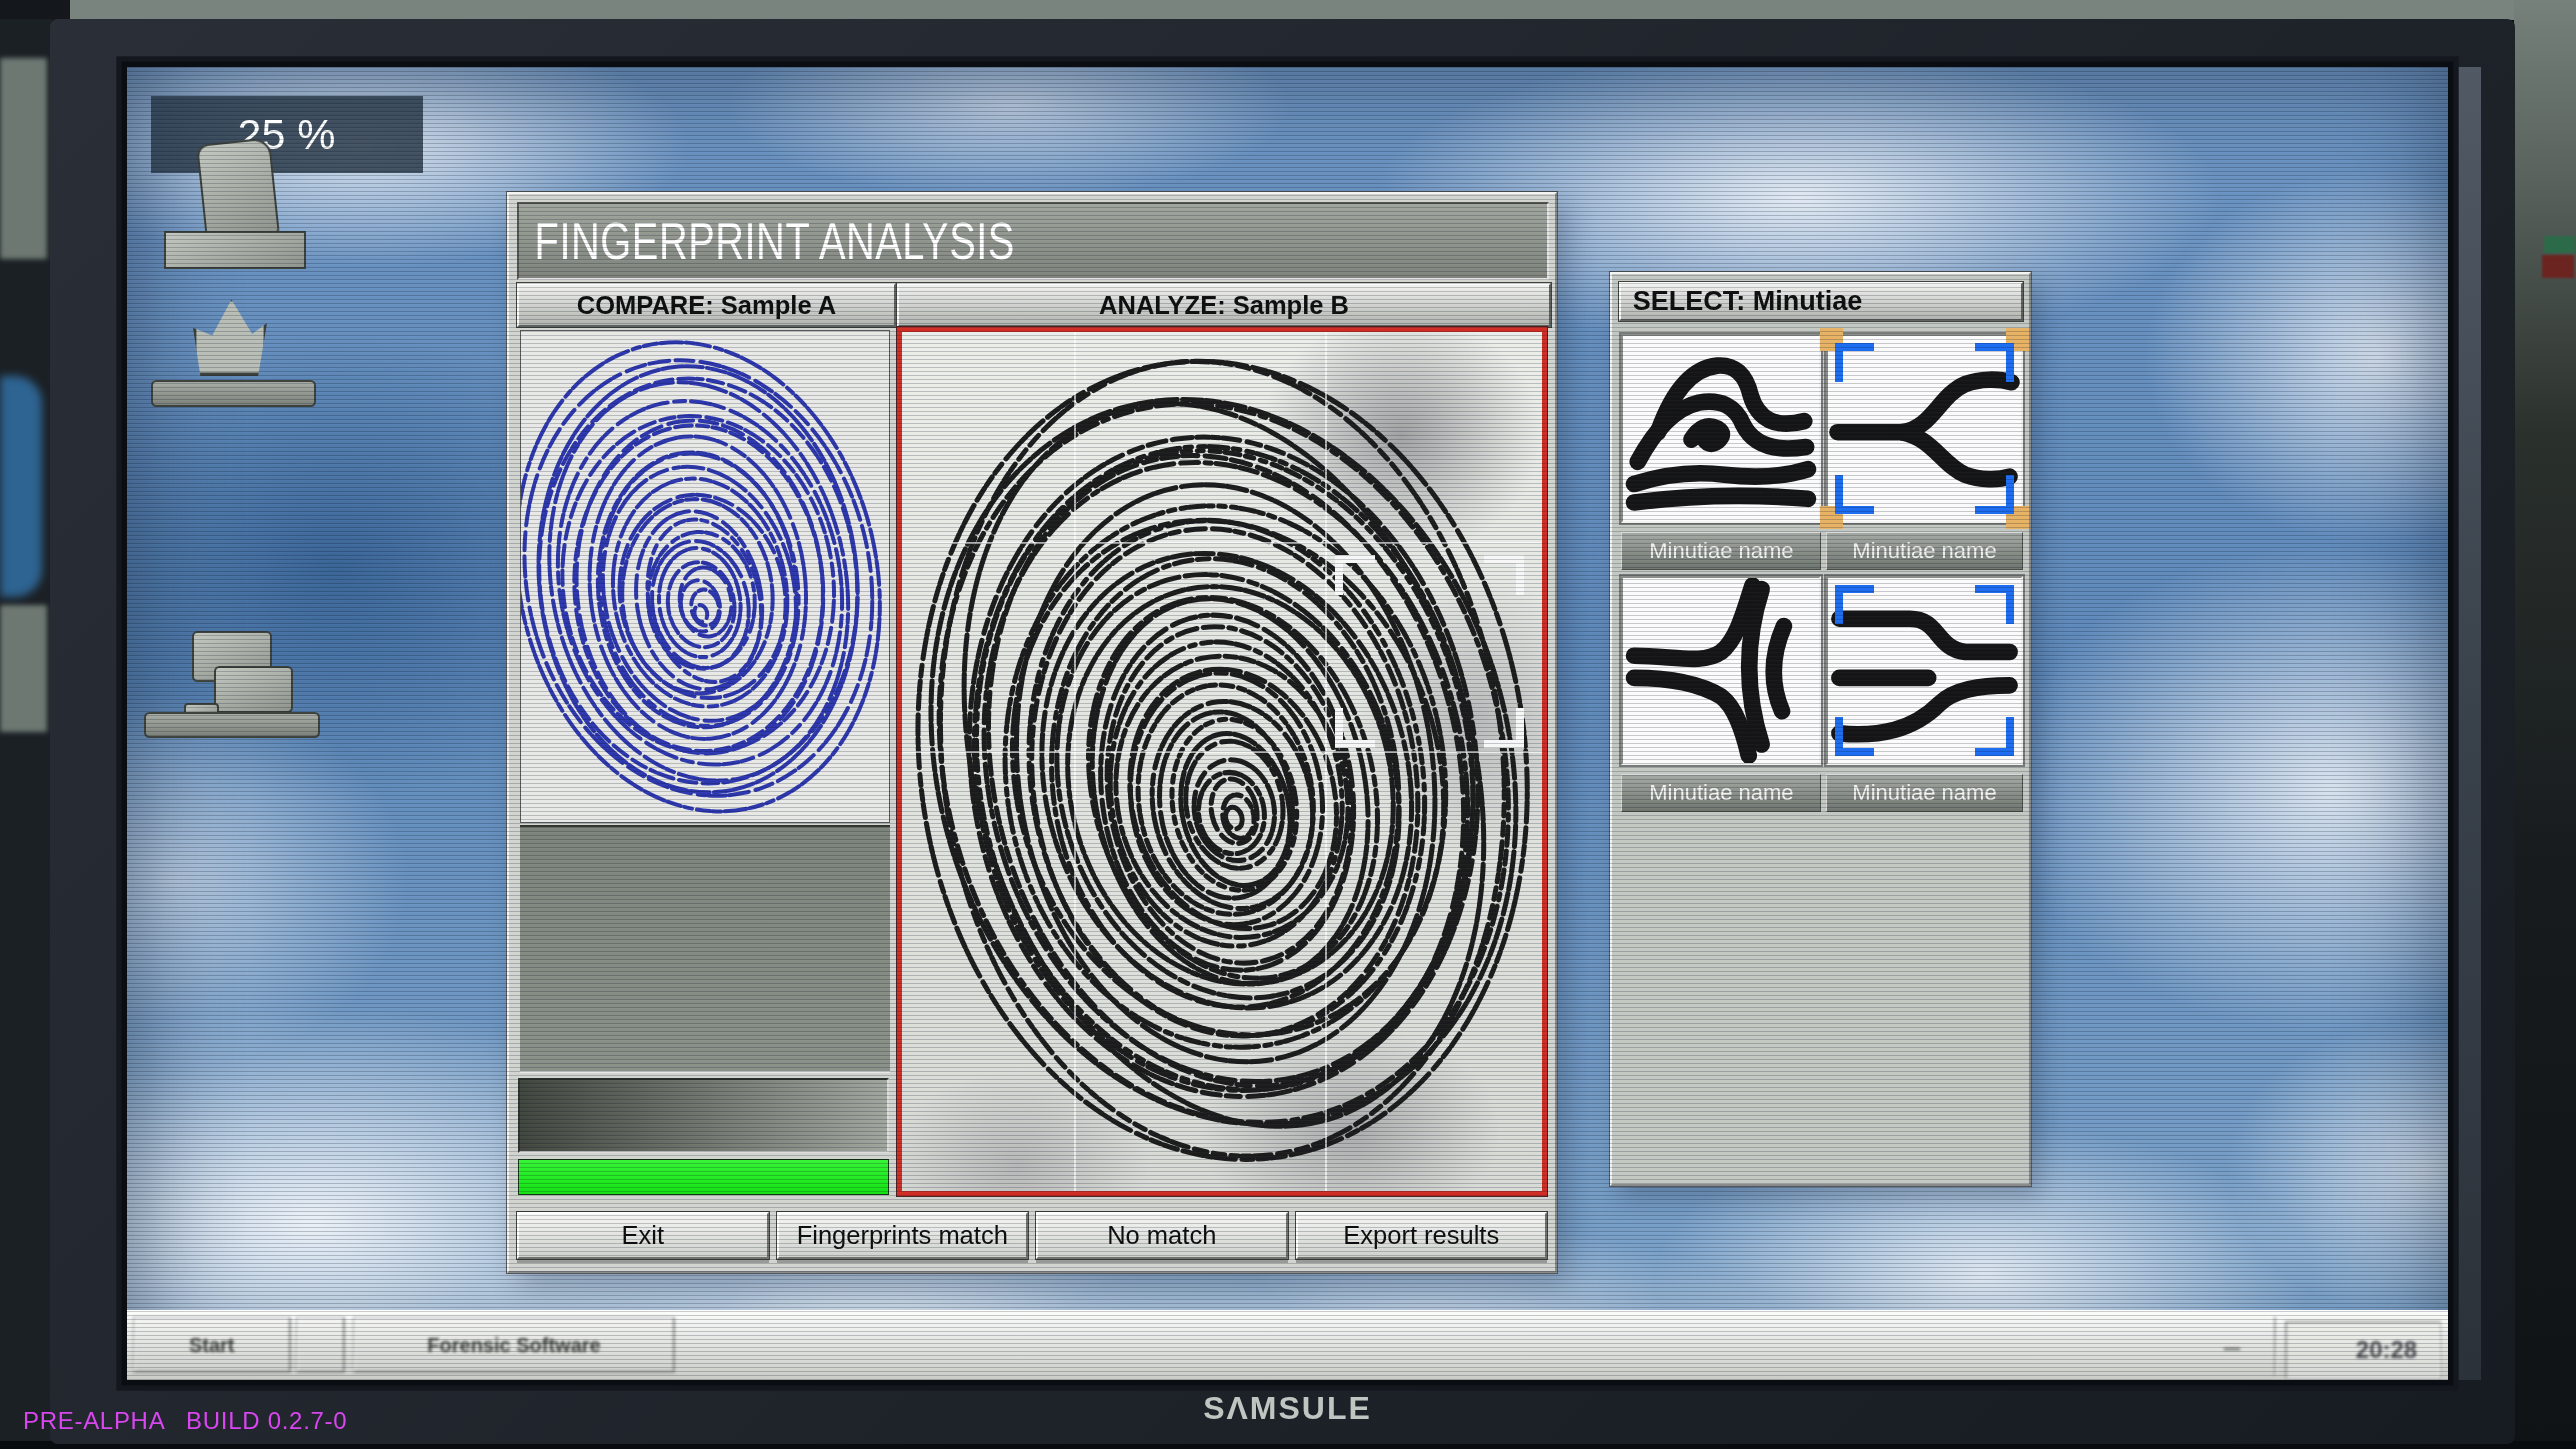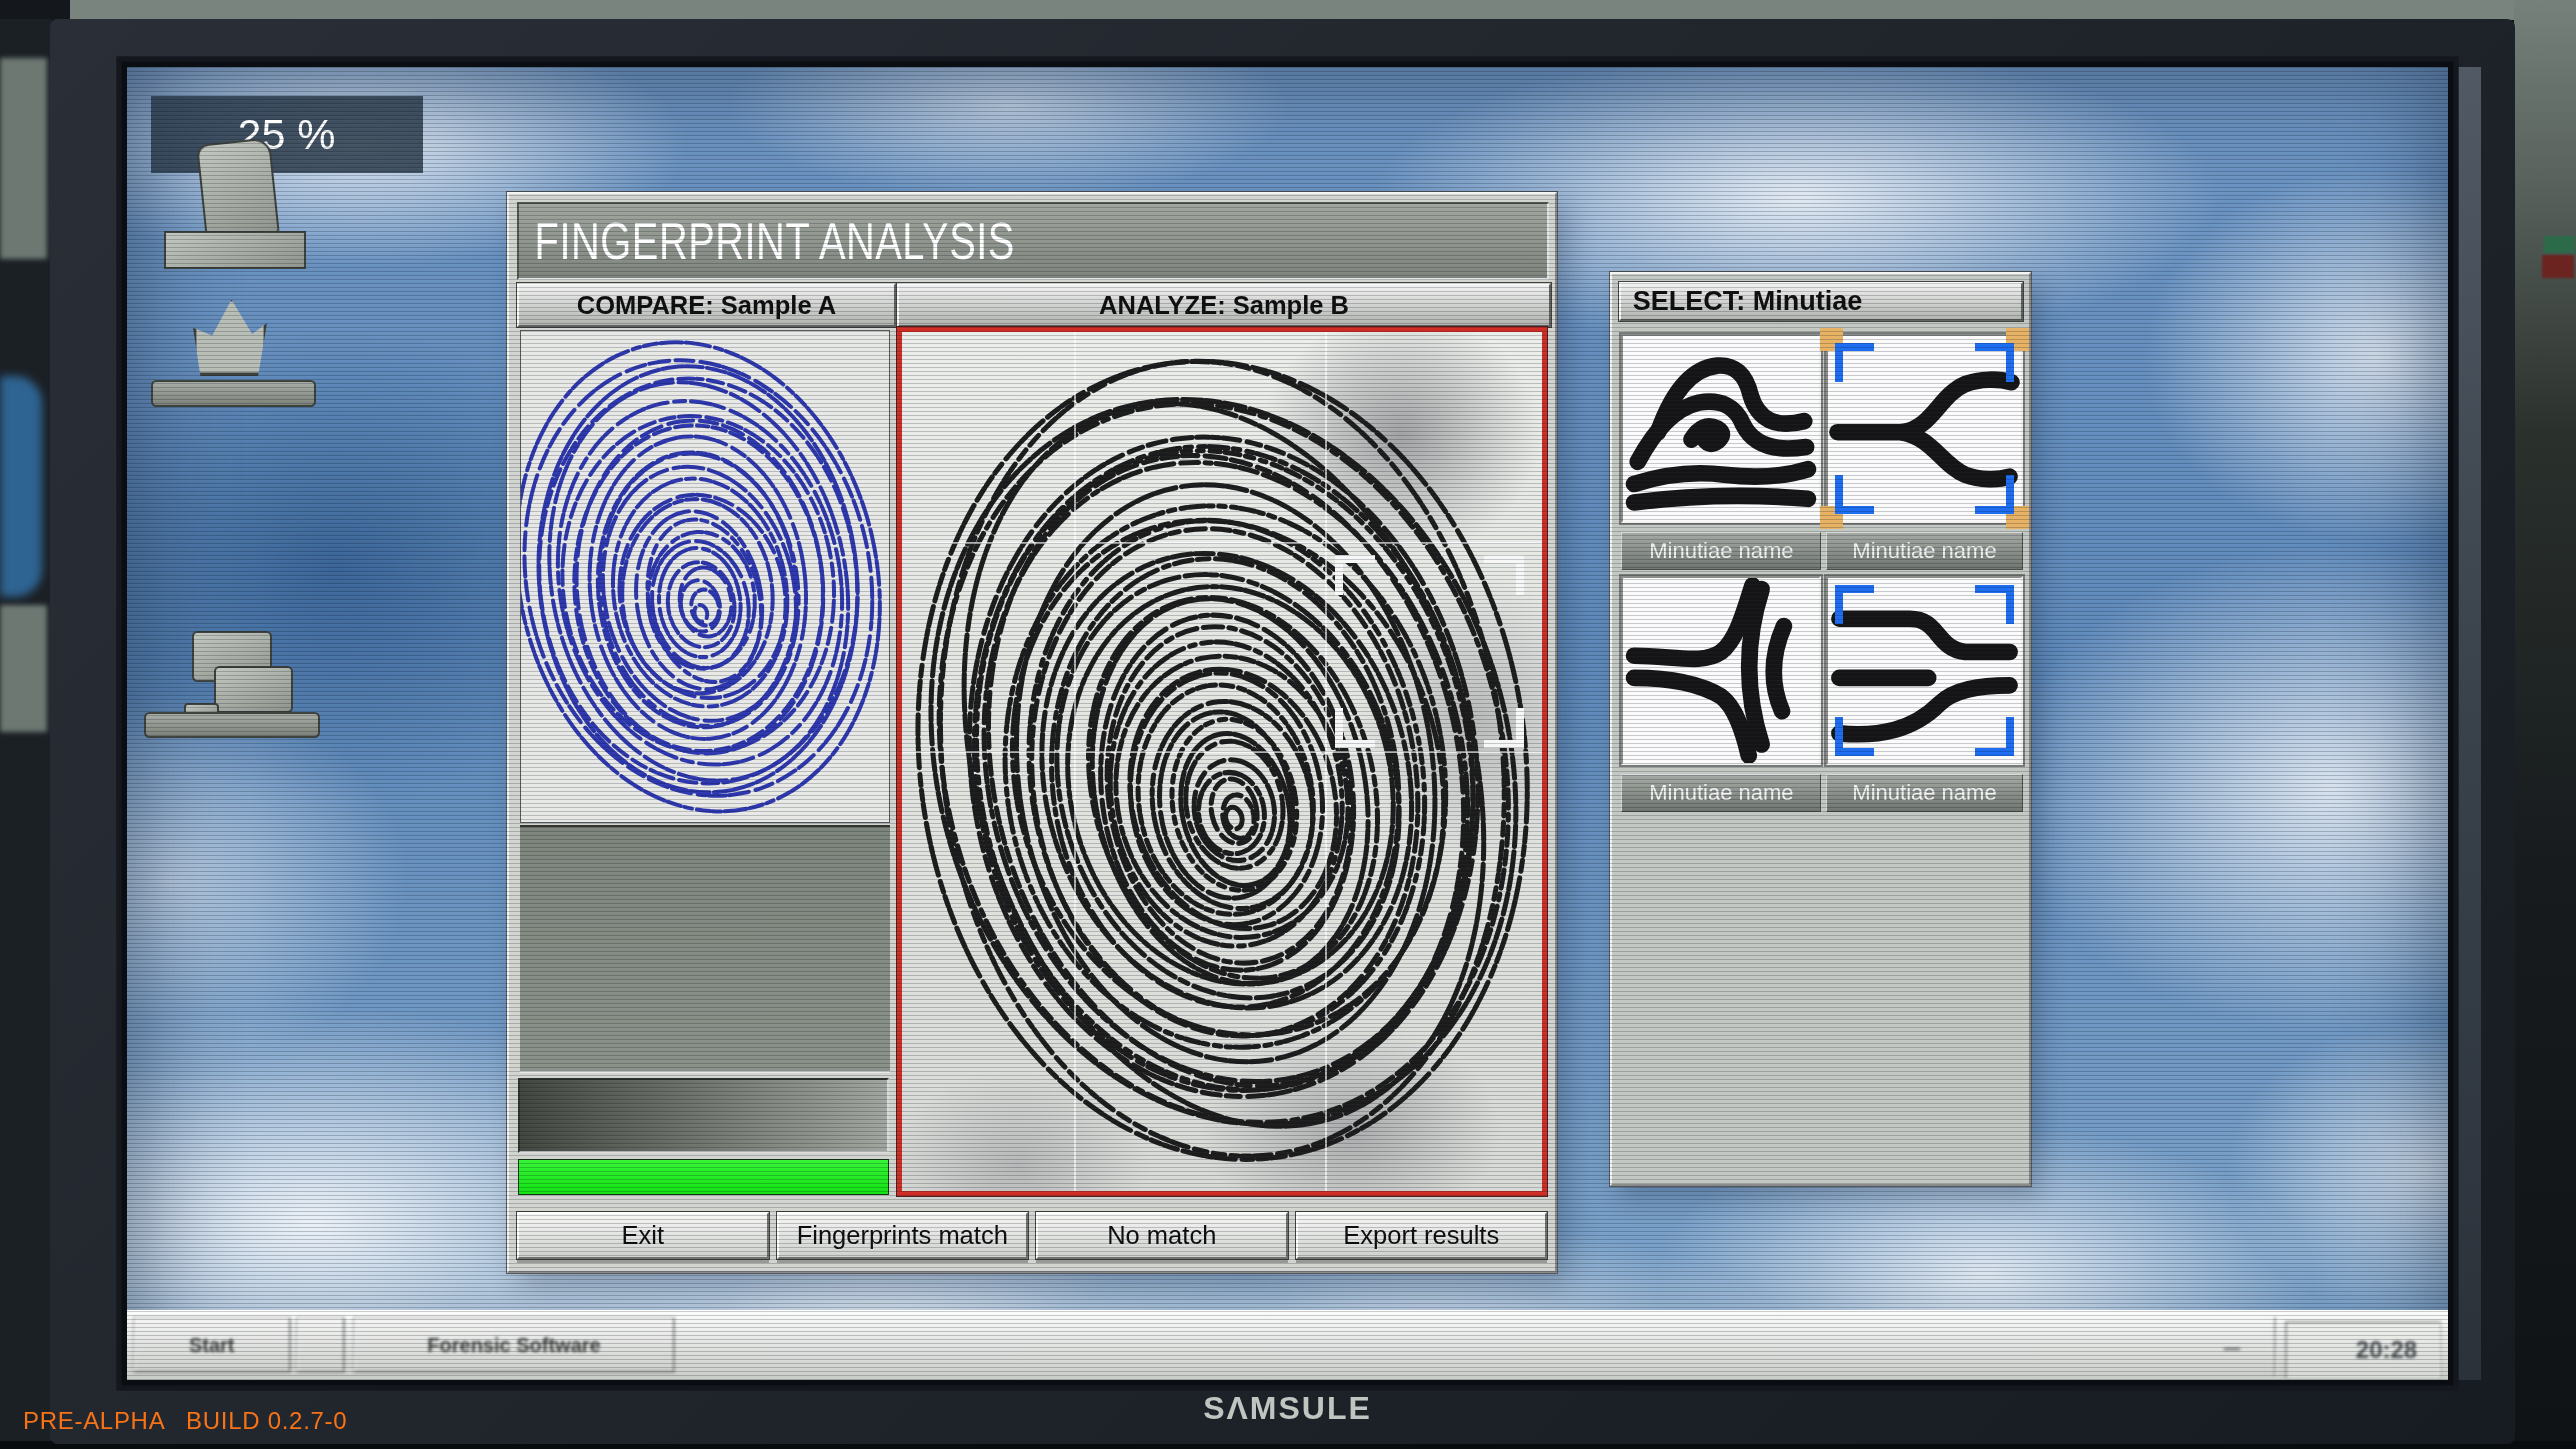--- a/index.html
+++ b/index.html
@@ -44,21 +44,21 @@
       radial-gradient(ellipse 537px 188px at 56% 98%, rgba(255,255,255,.7), transparent 70%),
       radial-gradient(ellipse 470px 215px at 80% 92%, rgba(255,255,255,.75), transparent 70%),
       radial-gradient(ellipse 282px 215px at 99% 84%, rgba(255,255,255,.6), transparent 70%),
       linear-gradient(180deg,#6d95c3 0%,#5e89ba 45%,#7fa5cb 100%);}
   .scanlines{left:0;top:0;right:0;bottom:0;z-index:60;pointer-events:none;
     background:repeating-linear-gradient(180deg, rgba(8,18,34,.22) 0 1.3px, rgba(255,255,255,.025) 1.3px 2px, transparent 2px 4px);}
 
   
   .hud-progress{left:23.5px;top:29px;width:272px;height:77px;background:rgba(36,52,68,.82);
     color:#fff;font-size:43px;display:flex;align-items:center;justify-content:center;}
-  .build-label{left:23px;top:1407px;color:#f97316;font-size:24px;letter-spacing:0.7px;white-space:pre;z-index:90;}
+  .build-label{left:23px;top:1407px;color:#d946ef;font-size:24px;letter-spacing:0.7px;white-space:pre;z-index:90;}
 
   
   .shortcut{filter:blur(0.7px);}
   .shelf{background:linear-gradient(180deg,#a7ada5,#7c827a);border:2.7px solid #3c413c;border-radius:5.4px;}
   .prop{background:linear-gradient(160deg,#c2c8c0,#8f958d);border:2.7px solid #3c413c;}
   .stamp-handle{left:74px;top:74px;width:70px;height:94px;border-radius:12px 17.4px 6.7px 9.4px;transform:rotate(-6deg);}
   .stamp-base{left:37px;top:164px;width:138px;height:34px;}
   .crown-body{left:66px;top:231px;width:74px;height:78px;border:none;background:#b8beb6;
     clip-path:polygon(10% 100%,0 38%,26% 48%,52% 2%,80% 46%,100% 32%,88% 100%);
     box-shadow:inset 0 0 0 3.4px #3c413c;}

